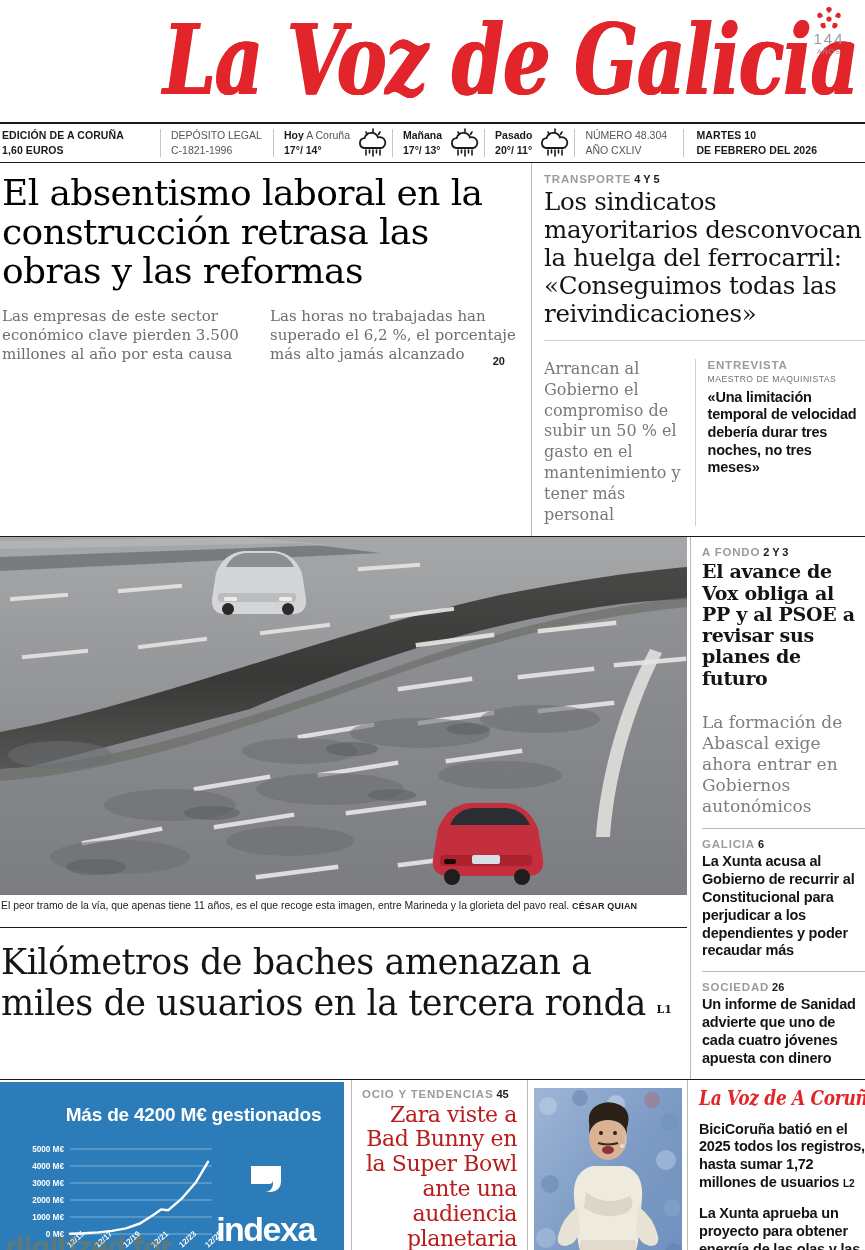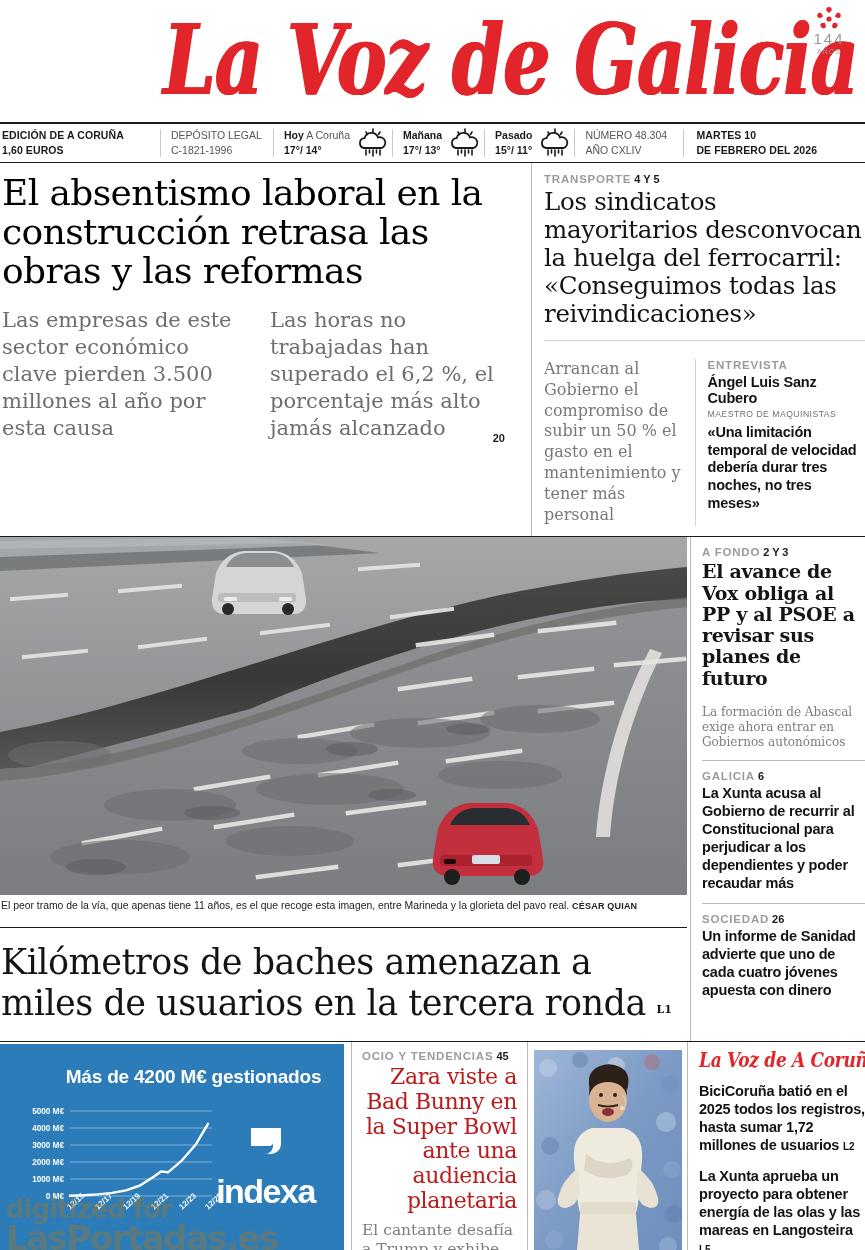--- a/index.html
+++ b/index.html
@@ -81,21 +81,21 @@
     font-family: "DejaVu Serif", "Liberation Serif", serif;
     font-weight: normal;
     font-size: 36px;
     line-height: 1.09;
     letter-spacing: -0.6px;
     color: #000000;
   }
   .lead-subs { display:flex; gap: 22px; margin-top: 16px; position: relative; }
   .lead-sub {
     font-family: "DejaVu Serif", "Liberation Serif", serif;
-    font-size: 21px;
+    font-size: 15px;
     line-height: 1.29;
     color: #6e6e6e;
     width: 246px;
   }
   .pagenum-lead {
     position: absolute; right: 12px; bottom: -2px;
     font-size: 11px; font-weight: bold; color:#1a1a1a;
   }
 
   .kicker {
@@ -146,21 +146,21 @@
 
   .sb-block { padding: 9px 0 11px 0; border-bottom: 1px solid #b9b9b9; }
   .sb-block:last-child { border-bottom: none; }
   .sb-hl-serif {
     font-family: "DejaVu Serif", "Liberation Serif", serif;
     font-weight: bold; font-size: 19px; line-height: 1.12; color:#141414;
     letter-spacing: -0.3px;
   }
   .sb-sub-serif {
     font-family: "DejaVu Serif", "Liberation Serif", serif;
-    font-size: 12px; line-height: 1.24; color: #7d7d7d; margin-top: 16px;
+    font-size: 17px; line-height: 1.24; color: #7d7d7d; margin-top: 23px;
   }
   .sb-hl-sans {
     font-weight: bold; font-size: 14.5px; line-height: 1.23; color:#141414;
     letter-spacing: -0.2px;
   }
 
   
   .botzone { display:flex; border-top: 1px solid #1a1a1a; }
   .bot-ad { width: 352px; border-right: 1px solid #b9b9b9; padding: 2px 8px 0 0; }
   .bot-mid { width: 176px; padding: 8px 10px 0 10px; border-right: 1px solid #b9b9b9; }
@@ -286,21 +286,21 @@
             <line x1="24" y1="23" x2="24" y2="28"></line>
           </g>
         </svg>
       </div>
     </div>
     <div class="ib-sep"></div>
 
     <div class="wx-group">
       <div class="wx-text">
         <div class="wx-line1"><b>Pasado</b></div>
-        <div class="wx-line2">15°/ 11°</div>
+        <div class="wx-line2">20°/ 11°</div>
       </div>
       <div class="wx-icon">
         <svg width="34" height="32" viewBox="0 0 34 32">
           <g stroke="#1a1a1a" stroke-width="1.6" stroke-linecap="round" fill="none">
             <line x1="17" y1="2" x2="17" y2="5"></line>
               <line x1="10" y1="5" x2="11.5" y2="7.5"></line>
               <line x1="24" y1="5" x2="22.5" y2="7.5"></line>
             <path d="M8 21a5 5 0 0 1 .6-9.9A7 7 0 0 1 22 10.5a4.8 4.8 0 0 1 3.6 10.5z" stroke-width="1.8"></path>
             <line x1="10" y1="23" x2="10" y2="28"></line>
               <line x1="13.5" y1="23" x2="13.5" y2="26"></line>
@@ -339,21 +339,20 @@
       <div class="kicker">
         <span>TRANSPORTE</span><span class="pg">4 y 5</span>
       </div>
       <div class="tr-hl">Los sindicatos mayoritarios desconvocan la huelga del ferrocarril: «Conseguimos todas las reivindicaciones»</div>
       <div class="tr-split">
         <div class="tr-col-a">
           <div class="tr-sub">Arrancan al Gobierno el compromiso de subir un 50 % el gasto en el mantenimiento y tener más personal</div>
         </div>
         <div class="tr-col-b">
           <div class="kicker">ENTREVISTA</div>
-          <div class="ent-name">Ángel Luis Sanz Cubero</div>
           <div class="ent-role">MAESTRO DE MAQUINISTAS</div>
           <div class="ent-quote">«Una limitación temporal de velocidad debería durar tres noches, no tres meses»</div>
         </div>
       </div>
     </div>
   </div>
 
   <div class="midzone">
 
     <div class="midleft">

